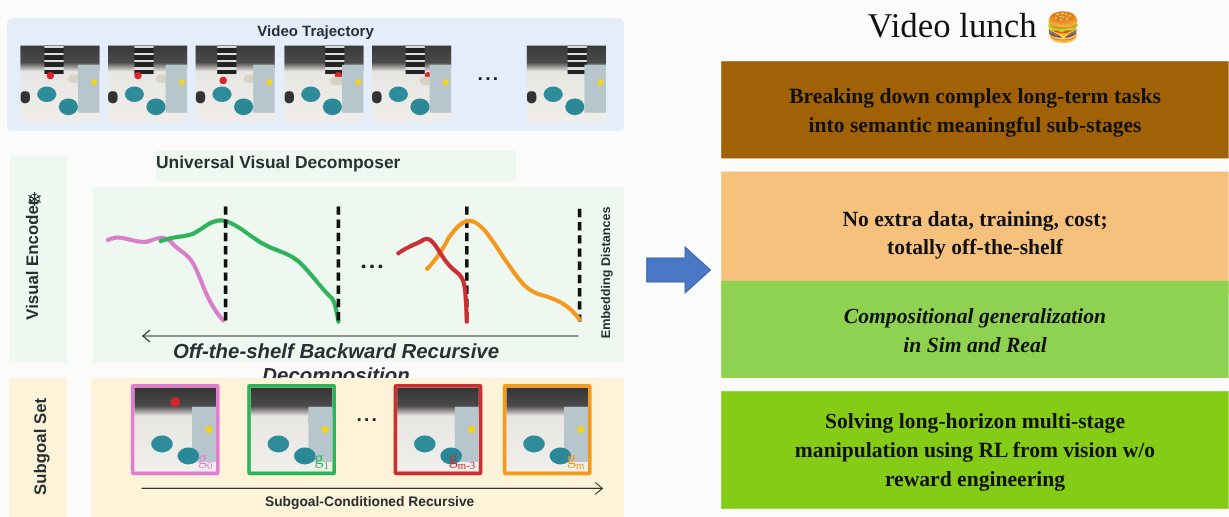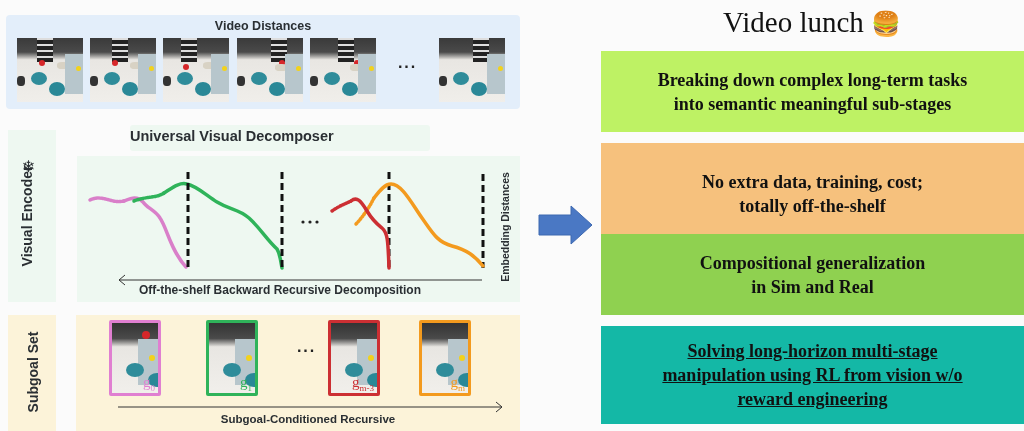--- a/index.html
+++ b/index.html
@@ -34,29 +34,29 @@
   #encoder-label { left: 27px; top: 216px; transform: translate(-50%,-50%) rotate(-90deg); white-space: nowrap; font-size: 14px; font-weight: bold; color: #2a2f33; }
   #snowflake-icon { left: 22px; top: 157px; font-size: 16px; font-weight: bold; color: #2a2f33; }
 
   
   #uvd-title-bg { left: 130px; top: 125px; width: 300px; height: 26px; background: #eef8f1; border-radius: 3px; }
   #uvd-title { left: 130px; top: 128px; width: 300px; font-size: 14.5px; font-weight: bold; color: #2a2f33; }
 
   
   #chart-panel { left: 77px; top: 156px; width: 443px; height: 146px; background: #eef8f1; }
   #decomp-svg { left: 77px; top: 156px; }
-  #decomp-label { left: 90px; top: 283px; width: 380px; text-align: center; font-size: 12px; font-weight: bold; color: #2a2f33; }
+  #decomp-label { left: 90px; top: 283px; width: 380px; text-align: center; font-size: 17px; font-weight: bold; color: #2a2f33; font-style: italic; }
   #embedding-label { left: 505px; top: 227px; transform: translate(-50%,-50%) rotate(-90deg); white-space: nowrap; font-size: 10.5px; font-weight: bold; color: #2a2f33; }
 
   
   #subgoal-label-panel { left: 8px; top: 315px; width: 48px; height: 116px; background: #fcf3d9; }
   #subgoal-label { left: 33px; top: 372px; transform: translate(-50%,-50%) rotate(-90deg); white-space: nowrap; font-size: 14px; font-weight: bold; color: #2a2f33; }
   #subgoal-panel { left: 76px; top: 315px; width: 444px; height: 116px; background: #fcf3d9; }
   .goal-frame {
-    position: absolute; top: 320px; width: 52px; height: 76px; box-sizing: border-box;
+    position: absolute; top: 320px; width: 74px; height: 76px; box-sizing: border-box;
     border: 3px solid; border-radius: 2px; overflow: hidden;
     background: linear-gradient(180deg, #343434 0%, #4a4a4a 22%, #e8e6e2 34%, #f1efeb 100%);
   }
   .goal-frame .pot1 { position: absolute; left: 14px; top: 40px; width: 18px; height: 14px; background: #2f8c9a; border-radius: 50%; }
   .goal-frame .pot2 { position: absolute; left: 36px; top: 50px; width: 18px; height: 14px; background: #2a8897; border-radius: 50%; }
   .goal-frame .machine { position: absolute; right: 0; top: 16px; width: 20px; height: 46px; background: #b7c6cc; }
   .goal-frame .yellow { position: absolute; right: 3px; top: 32px; width: 6px; height: 6px; background: #f2d21c; border-radius: 50%; }
   .goal-frame .ball { position: absolute; width: 8px; height: 8px; background: #d6272a; border-radius: 50%; }
   .goal-sub { position: absolute; right: 3px; bottom: 0; font-family: "Liberation Serif", serif; font-size: 15px; font-weight: normal; }
   .goal-sub sub { font-size: 9px; }
@@ -68,29 +68,29 @@
 
   
   #free-lunch-title { left: 600px; top: 6px; width: 424px; text-align: center; font-family: "Liberation Serif", serif; font-size: 29px; color: #111; }
   .benefit {
     position: absolute; left: 601px; width: 423px; box-sizing: border-box;
     display: flex; align-items: center; justify-content: center; text-align: center;
     font-family: "Liberation Serif", serif; font-weight: bold; font-size: 18px; line-height: 24px; color: #111;
   }
   #benefit-0 { top: 51px; height: 81px; }
   #benefit-1 { top: 143px; height: 102px; }
-  #benefit-2 { top: 234px; height: 81px; }
+  #benefit-2 { top: 234px; height: 81px; font-style: italic; }
   #benefit-3 { top: 326px; height: 98px; }
   .benefit span { white-space: pre-line; }
 </style>
 </head>
 <body>
 
 <div id="video-panel" class="abs">
-  <div id="video-title" class="abs">Video Distances</div>
+  <div id="video-title" class="abs">Video Trajectory</div>
 </div>
 <div class="abs" style="left:0;top:0;">
   <div class="frame" style="left:17px;top:38px;">
       <div class="arm" style="left:20px;"></div>
       <div class="ball" style="left:22px;top:22px;"></div>
       <div class="bowl" style="left:40px;top:24px;"></div>
       <div class="machine"></div>
       <div class="yellow"></div>
       <div class="darkpot"></div>
       <div class="pot1"></div>
@@ -228,29 +228,29 @@
 
 <svg id="big-arrow" class="abs" width="58" height="40">
   <path d="M2,10 L34,10 L34,1 L55,20 L34,39 L34,30 L2,30 Z" fill="#4a78c4" stroke="#3d68b0" stroke-width="1"></path>
 </svg>
 
 <div id="free-lunch-title" class="abs">
   <span>Video lunch</span>
   <span style="font-size:24px;">🍔</span>
 </div>
 
-<div id="benefit-0" class="benefit" style="background:#bef264;text-align:center;">
+<div id="benefit-0" class="benefit" style="background:#a16207;text-align:center;">
   <span>Breaking down complex long-term tasks
      into semantic meaningful sub-stages</span>
 </div>
 <div id="benefit-1" class="benefit" style="background:#f6c17d;">
   <span>No extra data, training, cost;
 totally off-the-shelf</span>
 </div>
 <div id="benefit-2" class="benefit" style="background:#8fd150;">
   <span>Compositional generalization
 in Sim and Real</span>
 </div>
-<div id="benefit-3" class="benefit" style="background:#14b8a6;text-decoration:underline;">
+<div id="benefit-3" class="benefit" style="background:#84cc16;">
   <span>Solving long-horizon multi-stage
 manipulation using RL from vision w/o
 reward engineering</span>
 </div>
 
 </body></html>

